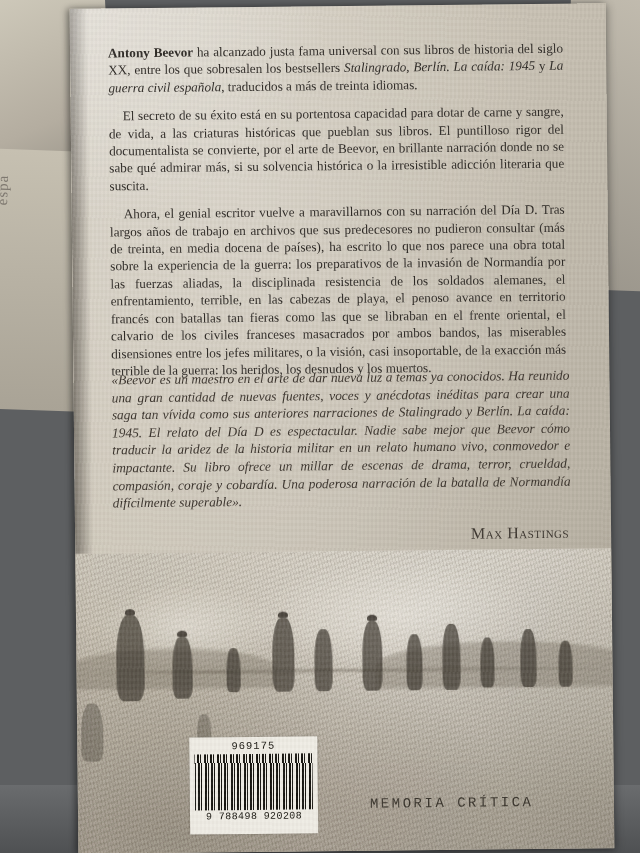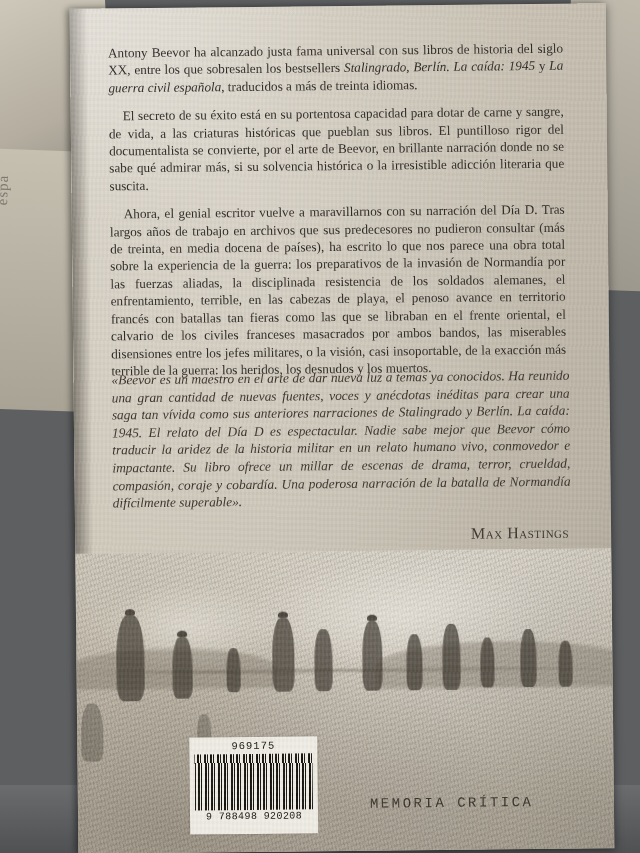--- a/index.html
+++ b/index.html
@@ -108,21 +108,21 @@
     line-height: 17.4px;
     text-align: justify;
   }
   .text-block p {
     margin: 0 0 11px 0;
     text-indent: 14px;
   }
   .text-block p.first {
     text-indent: 0;
   }
-  b, .bold { font-weight: normal; }
+  b, .bold { font-weight: bold; }
   i, .ital { font-style: italic; }
 
   .quote-block {
     position: absolute;
     left: 38px;
     top: 363px;
     width: 458px;
     color: #3a332c;
     font-size: 13.4px;
     line-height: 17.6px;

